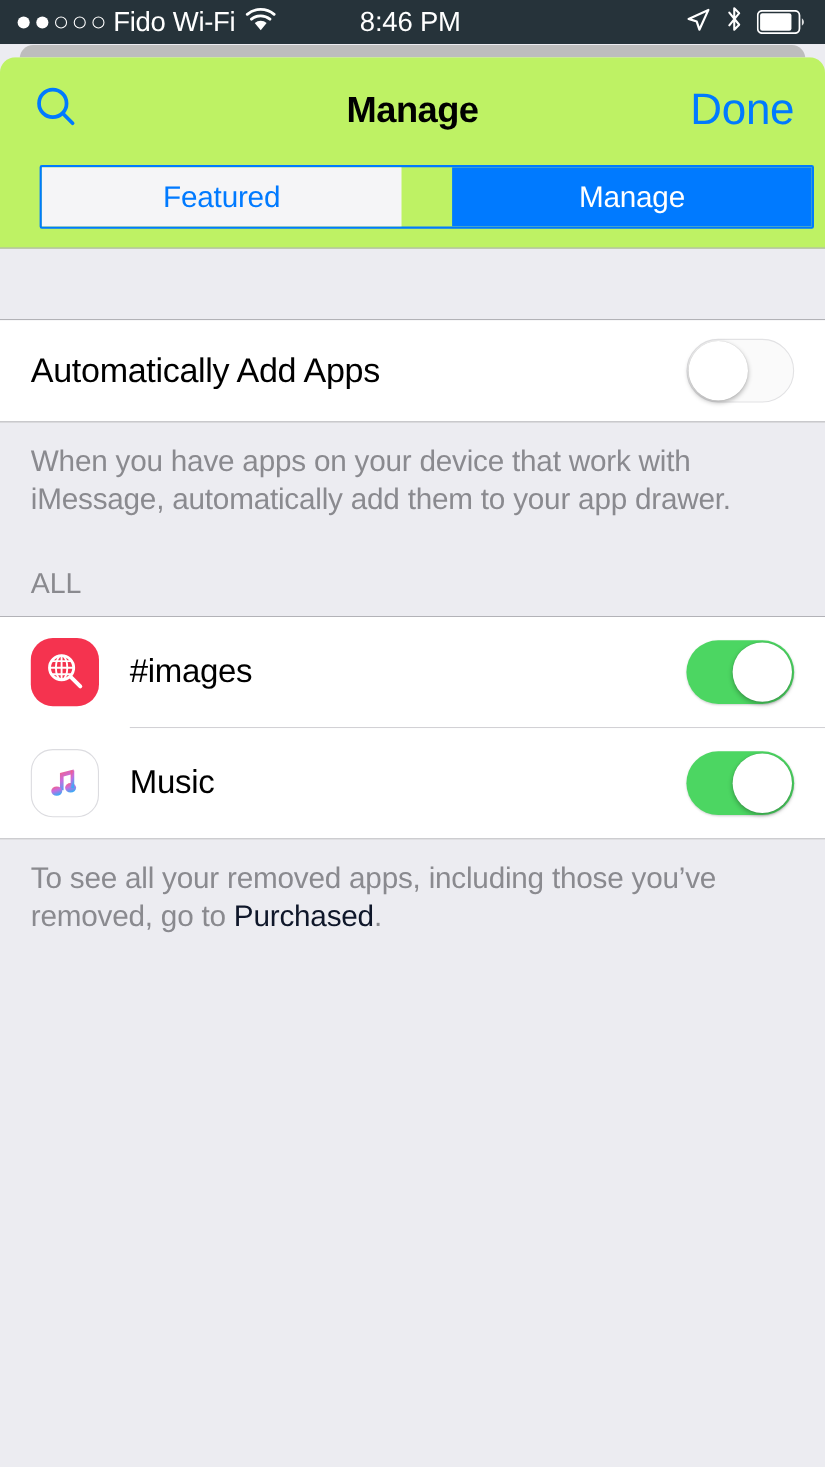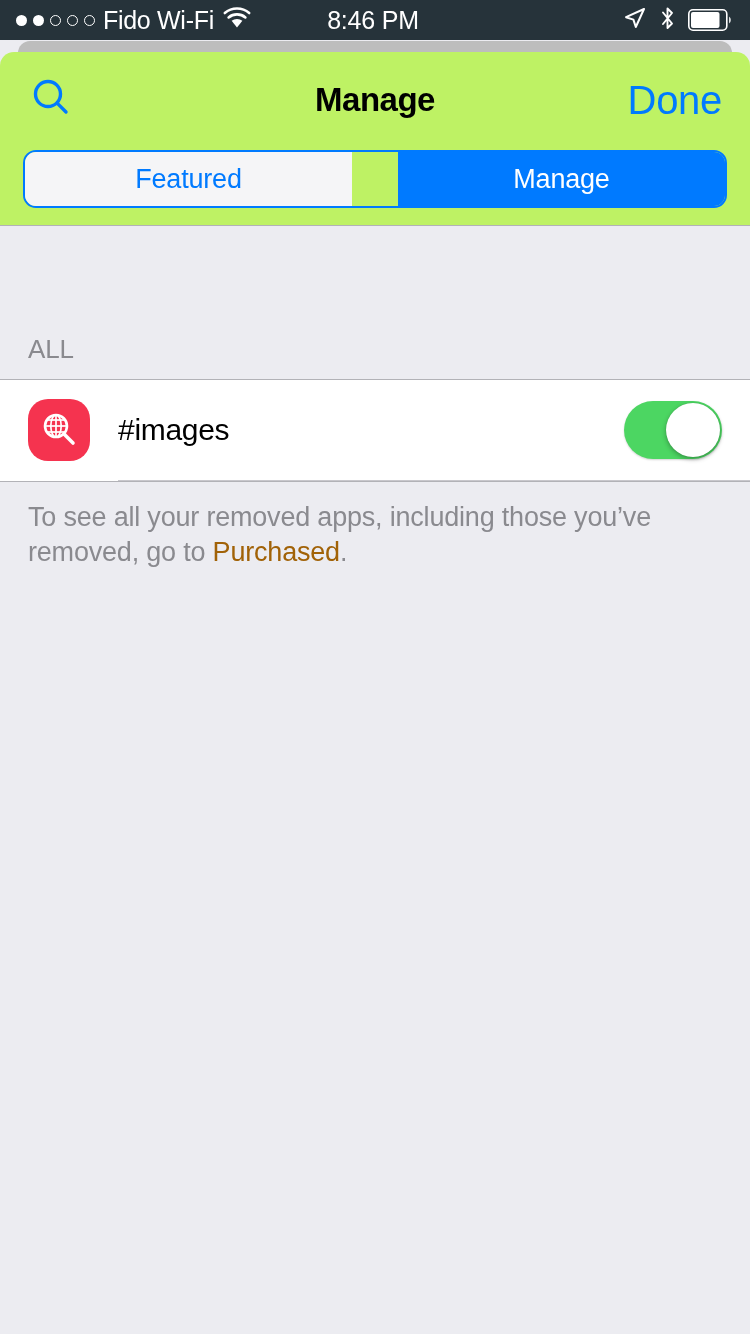--- a/index.html
+++ b/index.html
@@ -91,24 +91,24 @@
     font-size:40px;
     color:#007AFF;
     letter-spacing:-0.3px;
     cursor:pointer;
     z-index:2;
   }
 
   
   .segmented {
     position:absolute;
-    left:23px; top:98px;
+    left:36px; top:98px;
     width:704px; height:58px;
     border:2px solid #007AFF;
-    border-radius:13px;
+    border-radius:2px;
     display:flex;
     overflow:hidden;
     gap:46px;
   }
   .seg {
     flex:1;
     display:flex; align-items:center; justify-content:center;
     font-size:27px;
     cursor:pointer;
     letter-spacing:-0.2px;
@@ -149,21 +149,21 @@
     margin-left:118px;
   }
 
   .footer-text {
     font-size:27px;
     color:#8A8A8F;
     line-height:1.28;
     padding:18px 28px 0 28px;
     letter-spacing:-0.2px;
   }
-  .footer-text a { color:#a16207; text-decoration:none; }
+  .footer-text a { color:#0f172a; text-decoration:none; }
   .section-header {
     font-size:26px;
     color:#8A8A8F;
     padding:44px 12px 14px 28px;
     letter-spacing:-0.1px;
   }
 
   
   .switch {
     margin-left:auto;
@@ -276,21 +276,28 @@
       <div class="segmented">
         <div class="seg inactive">Featured</div>
         <div class="seg active">Manage</div>
       </div>
     </div>
 
     <div class="content">
 
       <div class="gap"></div>
 
-
+      <div class="cell tall">
+        <span class="cell-title">Automatically Add Apps</span>
+        <div class="switch off">
+          <div class="knob"></div>
+        </div>
+      </div>
+
+      <div class="footer-text">When you have apps on your device that work with iMessage, automatically add them to your app drawer.</div>
 
       <div class="section-header">ALL</div>
 
       <div class="group">
 
         <div class="cell app">
           <div class="app-icon">
             <div class="icon-images">
               <svg width="46" height="46" viewBox="0 0 46 46">
                 <g fill="none" stroke="#ffffff" stroke-width="2.6">
@@ -308,20 +315,43 @@
             </div>
           </div>
           <span class="cell-title app-label">#images</span>
           <div class="switch on">
             <div class="knob"></div>
           </div>
         </div>
 
         <div class="inset-sep"></div>
 
+        <div class="cell app">
+          <div class="app-icon">
+            <div class="icon-music">
+              <svg width="42" height="42" viewBox="0 0 42 42">
+                <defs>
+                  <linearGradient id="mg" x1="0" y1="0" x2="0.4" y2="1">
+                    <stop offset="0%" stop-color="#FB5C74"></stop>
+                    <stop offset="50%" stop-color="#C86CE0"></stop>
+                    <stop offset="100%" stop-color="#3FA9F5"></stop>
+                  </linearGradient>
+                </defs>
+                <path d="M29 8.5 L16.5 11.8 L16.5 27.5 L19.8 27.5 L19.8 14.8 L29 12.4 Z" fill="url(#mg)"></path>
+                <ellipse cx="13.6" cy="28.2" rx="5" ry="4.3" fill="url(#mg)"></ellipse>
+                <ellipse cx="26.2" cy="25.2" rx="5" ry="4.3" fill="url(#mg)"></ellipse>
+                <rect x="26.2" y="9.5" width="3.3" height="16" fill="url(#mg)"></rect>
+              </svg>
+            </div>
+          </div>
+          <span class="cell-title app-label">Music</span>
+          <div class="switch on">
+            <div class="knob"></div>
+          </div>
+        </div>
 
       </div>
 
       <div class="footer-text">
         <span>To see all your removed apps, including those you’ve removed, go to </span><a href="#">Purchased</a><span>.</span>
       </div>
 
     </div>
   </div>
 </div>

